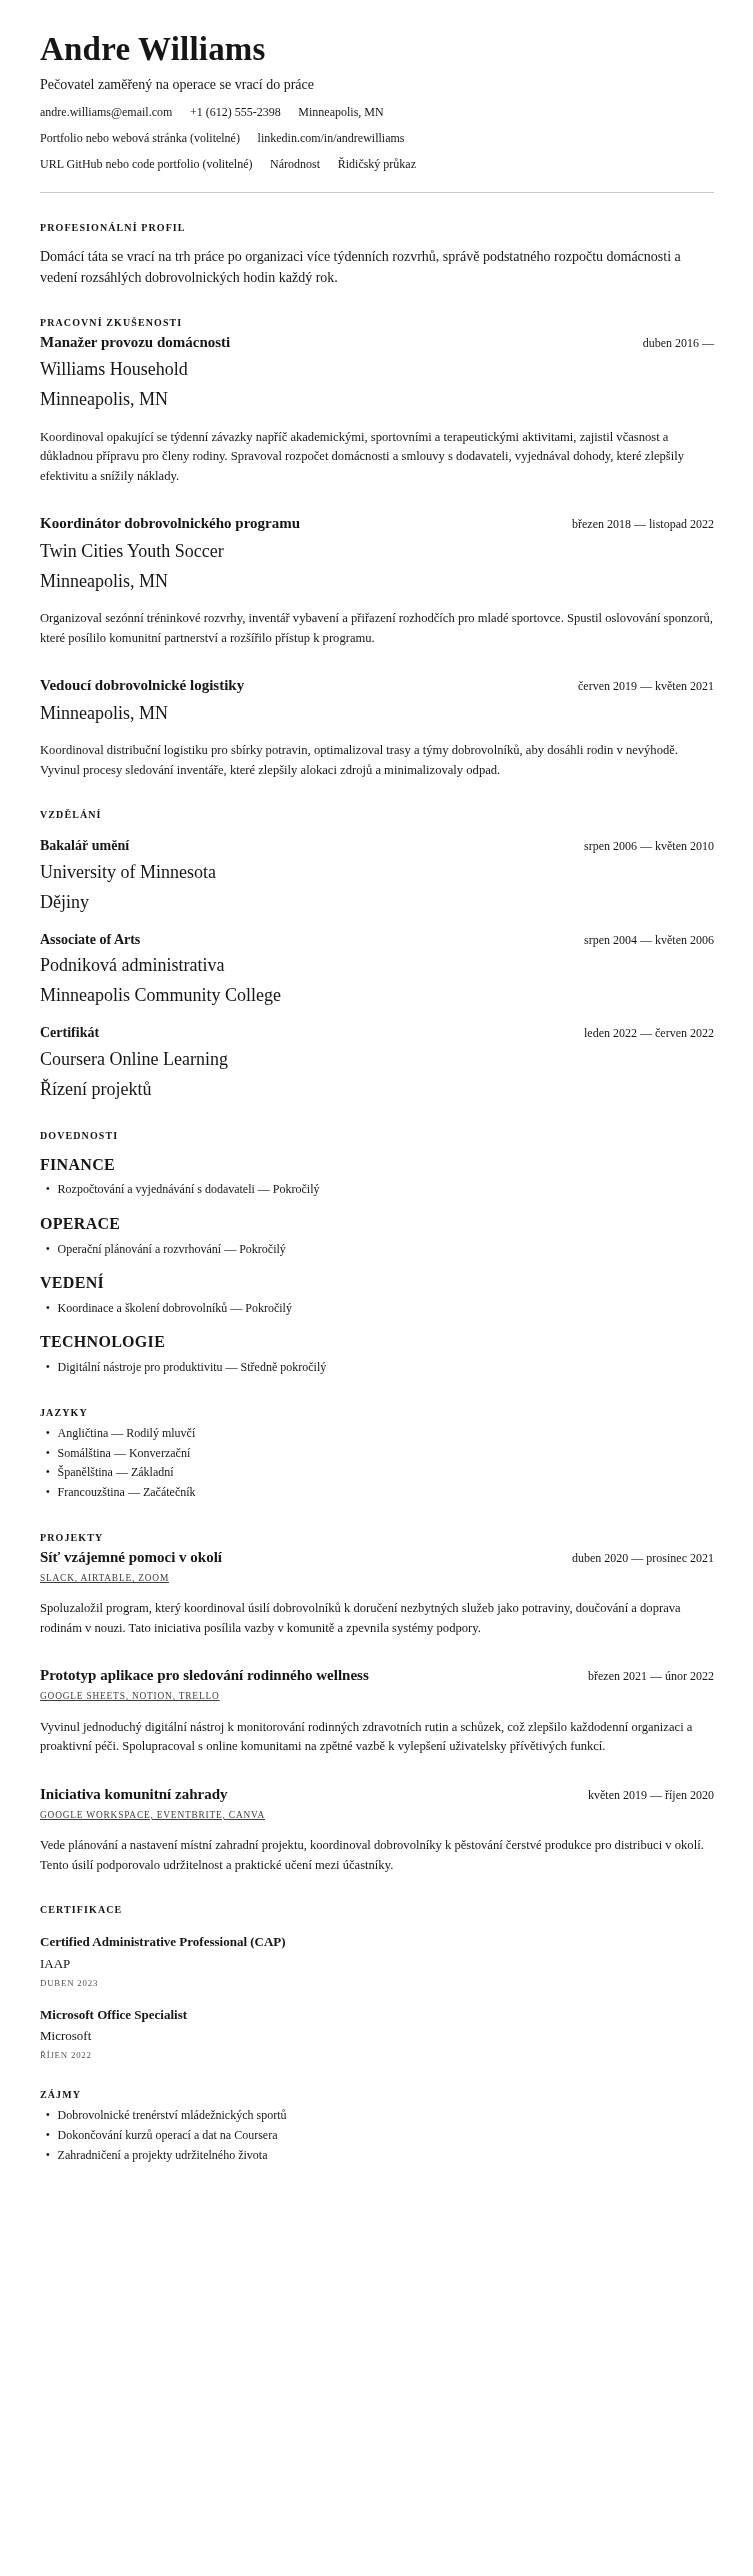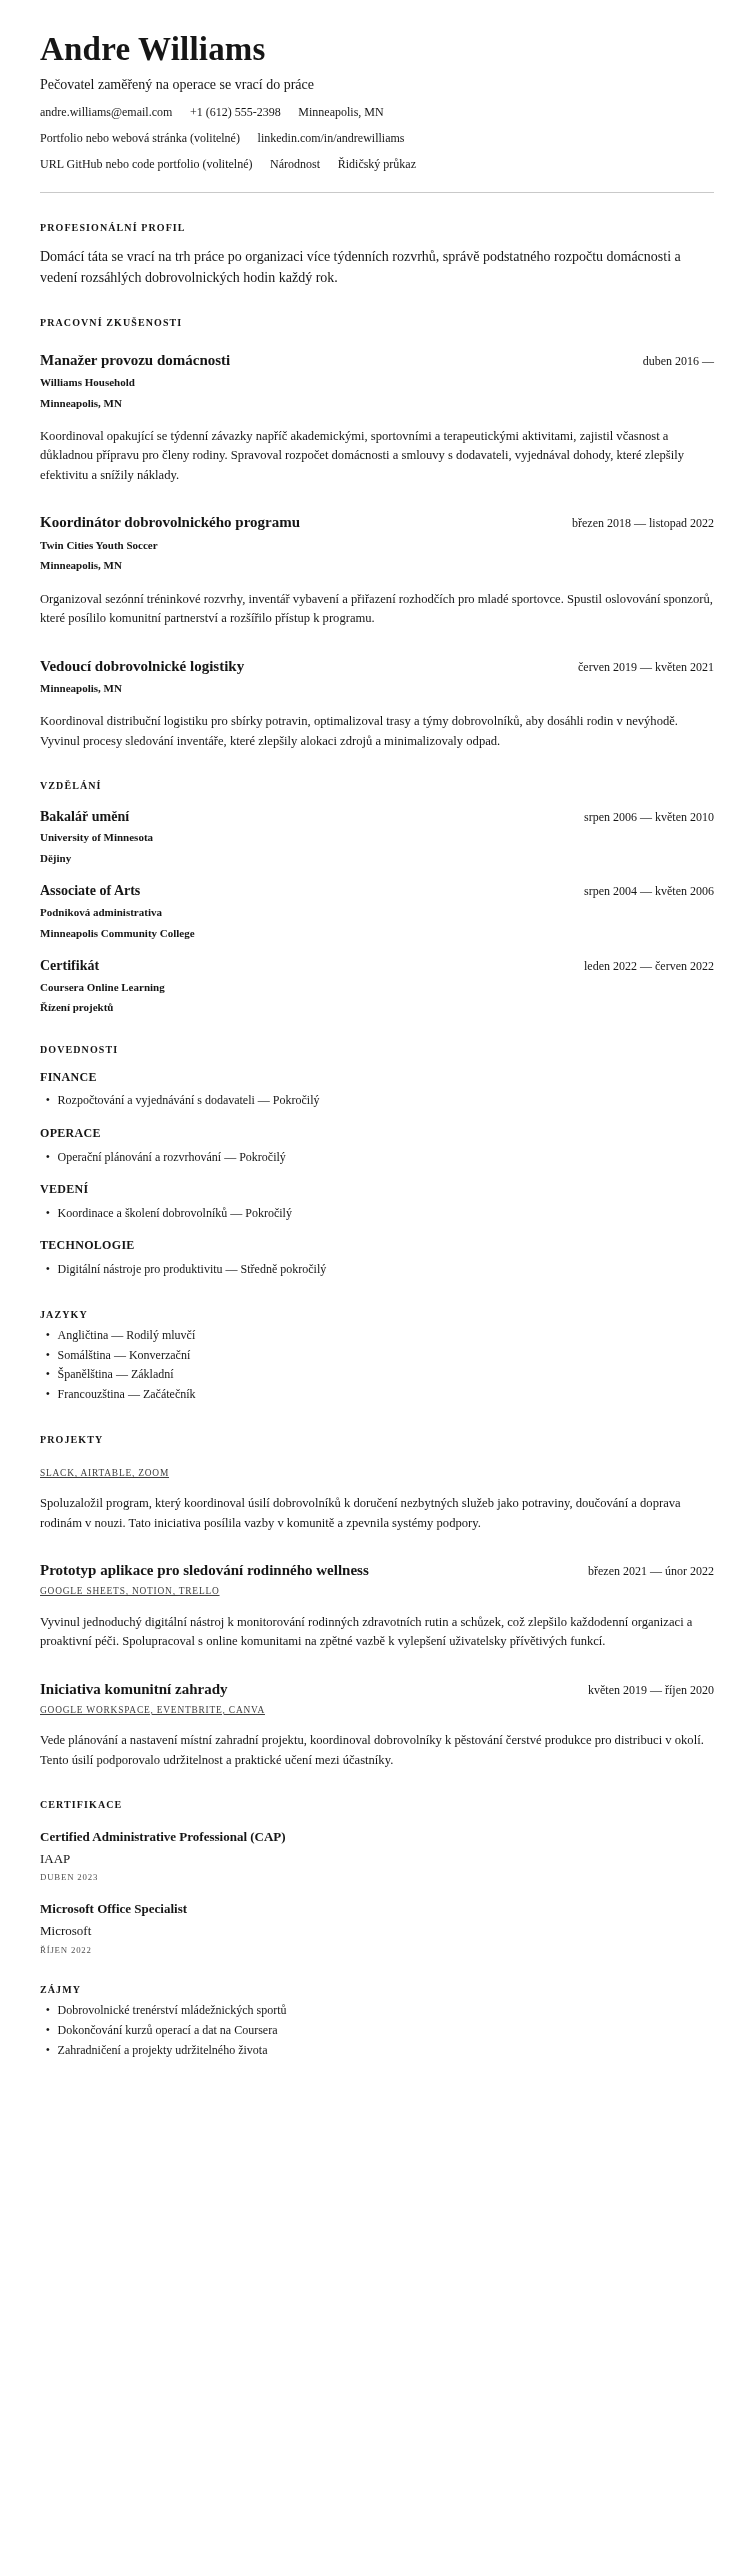--- a/index.html
+++ b/index.html
@@ -18,35 +18,35 @@
   .subtitle { font-size: 14px; margin-top: 10px; }
   .contact-row { display: flex; flex-wrap: wrap; gap: 17.6px; font-size: 12px; margin-top: 11.3px; }
   .divider { border: none; border-top: 0.6px solid #c9c9c9; margin: 20px 0 3.8px 0; }
 
   
   .section { margin-top: 29px; }
   .section-heading { font-size: 10px; font-weight: 700; letter-spacing: 1.1px; color: #141414; }
   .profile-text { font-size: 14px; line-height: 1.5; margin-top: 12.6px; }
 
   
-  .entry { margin-top: 23px; }
+  .entry { margin-top: 5px; }
   .entry + .entry { margin-top: 28px; }
   .entry-head { display: flex; justify-content: space-between; align-items: baseline; gap: 15px; }
   .entry-title { font-size: 15px; font-weight: 700; line-height: 1.25; }
   .entry-dates { font-size: 12px; white-space: nowrap; font-weight: 400; }
-  .entry-sub { font-size: 11px; margin-top: 5.7px; line-height: 1.35; font-weight: bold; }
+  .entry-sub { font-size: 18px; margin-top: 5.7px; line-height: 1.35; }
   .entry-desc { font-size: 12.6px; line-height: 1.55; margin-top: 16.3px; }
 
   
   .edu-entry { margin-top: 17.6px; }
   .edu-title { font-size: 14px; font-weight: 700; }
 
   
   .skill-group { margin-top: 15px; }
-  .skill-cat { font-size: 12px; font-weight: 700; letter-spacing: 0.3px; }
+  .skill-cat { font-size: 16px; font-weight: 700; letter-spacing: 0.3px; }
 
   
   ul.bullets { list-style: none; margin-top: 6.3px; }
   ul.bullets li { font-size: 12px; line-height: 1.65; padding-left: 17.6px; position: relative; }
   ul.bullets li::before { content: "\2022"; position: absolute; left: 5.7px; top: 0; }
 
   
   .stack { font-size: 9.4px; letter-spacing: 0.8px; color: #3e3e3e; margin-top: 6.3px; text-transform: uppercase; text-decoration: underline; }
 
   
@@ -190,20 +190,24 @@
       <li>Somálština — Konverzační</li>
       <li>Španělština — Základní</li>
       <li>Francouzština — Začátečník</li>
     </ul>
   </section>
 
   <section class="section">
     <h2 class="section-heading">PROJEKTY</h2>
 
     <article class="entry">
+      <div class="entry-head">
+        <h3 class="entry-title">Síť vzájemné pomoci v okolí</h3>
+        <span class="entry-dates">duben 2020 — prosinec 2021</span>
+      </div>
       <p class="stack">SLACK, AIRTABLE, ZOOM</p>
       <p class="entry-desc">Spoluzaložil program, který koordinoval úsilí dobrovolníků k doručení nezbytných služeb jako potraviny, doučování a doprava rodinám v nouzi. Tato iniciativa posílila vazby v komunitě a zpevnila systémy podpory.</p>
     </article>
 
     <article class="entry">
       <div class="entry-head">
         <h3 class="entry-title">Prototyp aplikace pro sledování rodinného wellness</h3>
         <span class="entry-dates">březen 2021 — únor 2022</span>
       </div>
       <p class="stack">GOOGLE SHEETS, NOTION, TRELLO</p>

